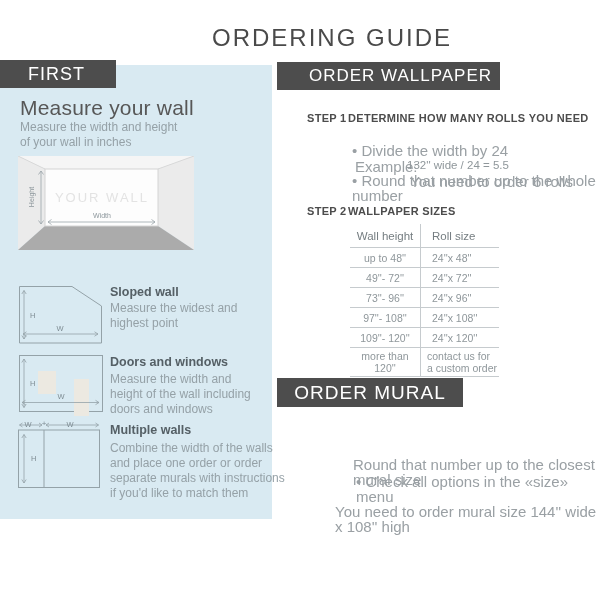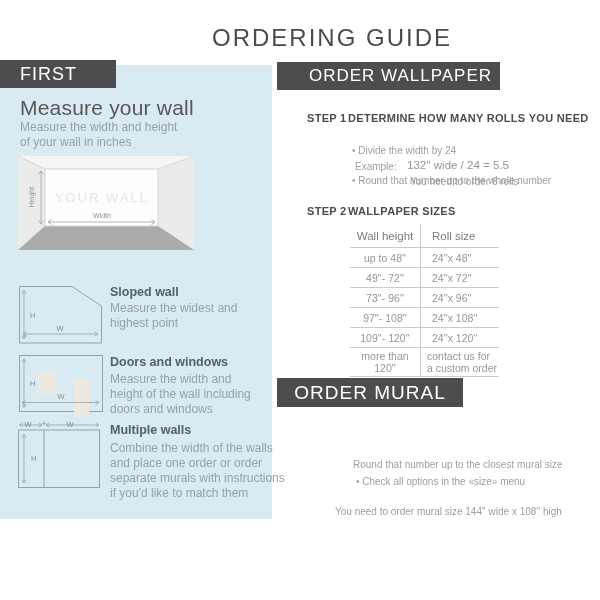--- a/index.html
+++ b/index.html
@@ -3,36 +3,36 @@
 <meta charset="utf-8">
 <style>
   html,body{margin:0;padding:0;}
   .page{position:relative;width:600px;height:600px;background:#ffffff;overflow:hidden;
         font-family:"Liberation Sans",sans-serif;color:#4a4a4a;}
   .abs{position:absolute;}
   .title{top:24px;left:132px;width:400px;text-align:center;font-size:24px;
          letter-spacing:2px;color:#4a4a4a;}
   .blue-panel{left:0;top:65px;width:272px;height:454px;background:#d9eaf2;}
   .dark-box{background:#4d4d4d;color:#ffffff;display:flex;align-items:center;box-sizing:border-box;}
-  .first-box{left:0;top:60px;width:116px;height:28px;padding-left:20px;font-size:18px;letter-spacing:1px;}
+  .first-box{left:0;top:60px;width:116px;height:28px;padding-left:28px;font-size:18px;letter-spacing:1px;}
   .wp-box{left:277px;top:62px;width:223px;height:28px;justify-content:center;font-size:17px;letter-spacing:1px;padding-left:24px;}
   .mural-box{left:277px;top:378px;width:186px;height:29px;justify-content:center;font-size:19px;letter-spacing:1px;}
   .h1{font-size:21px;color:#575757;letter-spacing:0.2px;}
   .mw-heading{left:20px;top:96px;}
   .irr-heading{left:20px;top:258px;}
   .panel-gray{color:#95a1a7;font-size:12px;line-height:15px;white-space:pre-line;}
   .mw-desc{left:20px;top:120px;}
   .item-title{font-size:12.5px;font-weight:bold;color:#556066;}
   .it1{left:110px;top:285px;} .id1{left:110px;top:301px;}
   .it2{left:110px;top:355px;} .id2{left:110px;top:372px;}
   .it3{left:110px;top:423px;} .id3{left:110px;top:441px;}
   .step-label{font-size:11px;font-weight:bold;color:#4c4c4c;letter-spacing:0.3px;}
   .s1l{left:307px;top:112px;} .s1t{left:348px;top:112px;}
   .s2l{left:307px;top:205px;} .s2t{left:348px;top:205px;}
-  .gray{color:#9aa0a4;font-size:10px;line-height:15px;white-space:pre-line;}
+  .gray{color:#9aa0a4;font-size:15px;line-height:15px;white-space:pre-line;}
   .bullets{left:352px;top:128px;}
   .ex-label{left:355px;top:159px;}
   .ex-value{left:407px;top:159px;color:#8f979b;font-size:11.5px;}
   .ex-note{left:410px;top:174px;}
   table.sizes{left:350px;top:224px;width:134px;border-collapse:collapse;table-layout:fixed;}
   table.sizes td{border-bottom:1px solid #c6cbce;font-size:10.5px;color:#8f979b;}
   table.sizes td.c1{width:68px;border-right:1px solid #c6cbce;text-align:center;height:17px;}
   table.sizes td.c2{width:66px;text-align:left;padding-left:11px;}
   table.sizes tr.head td{font-size:11.5px;color:#757d81;height:21px;}
   table.sizes tr.last td{height:26px;}

